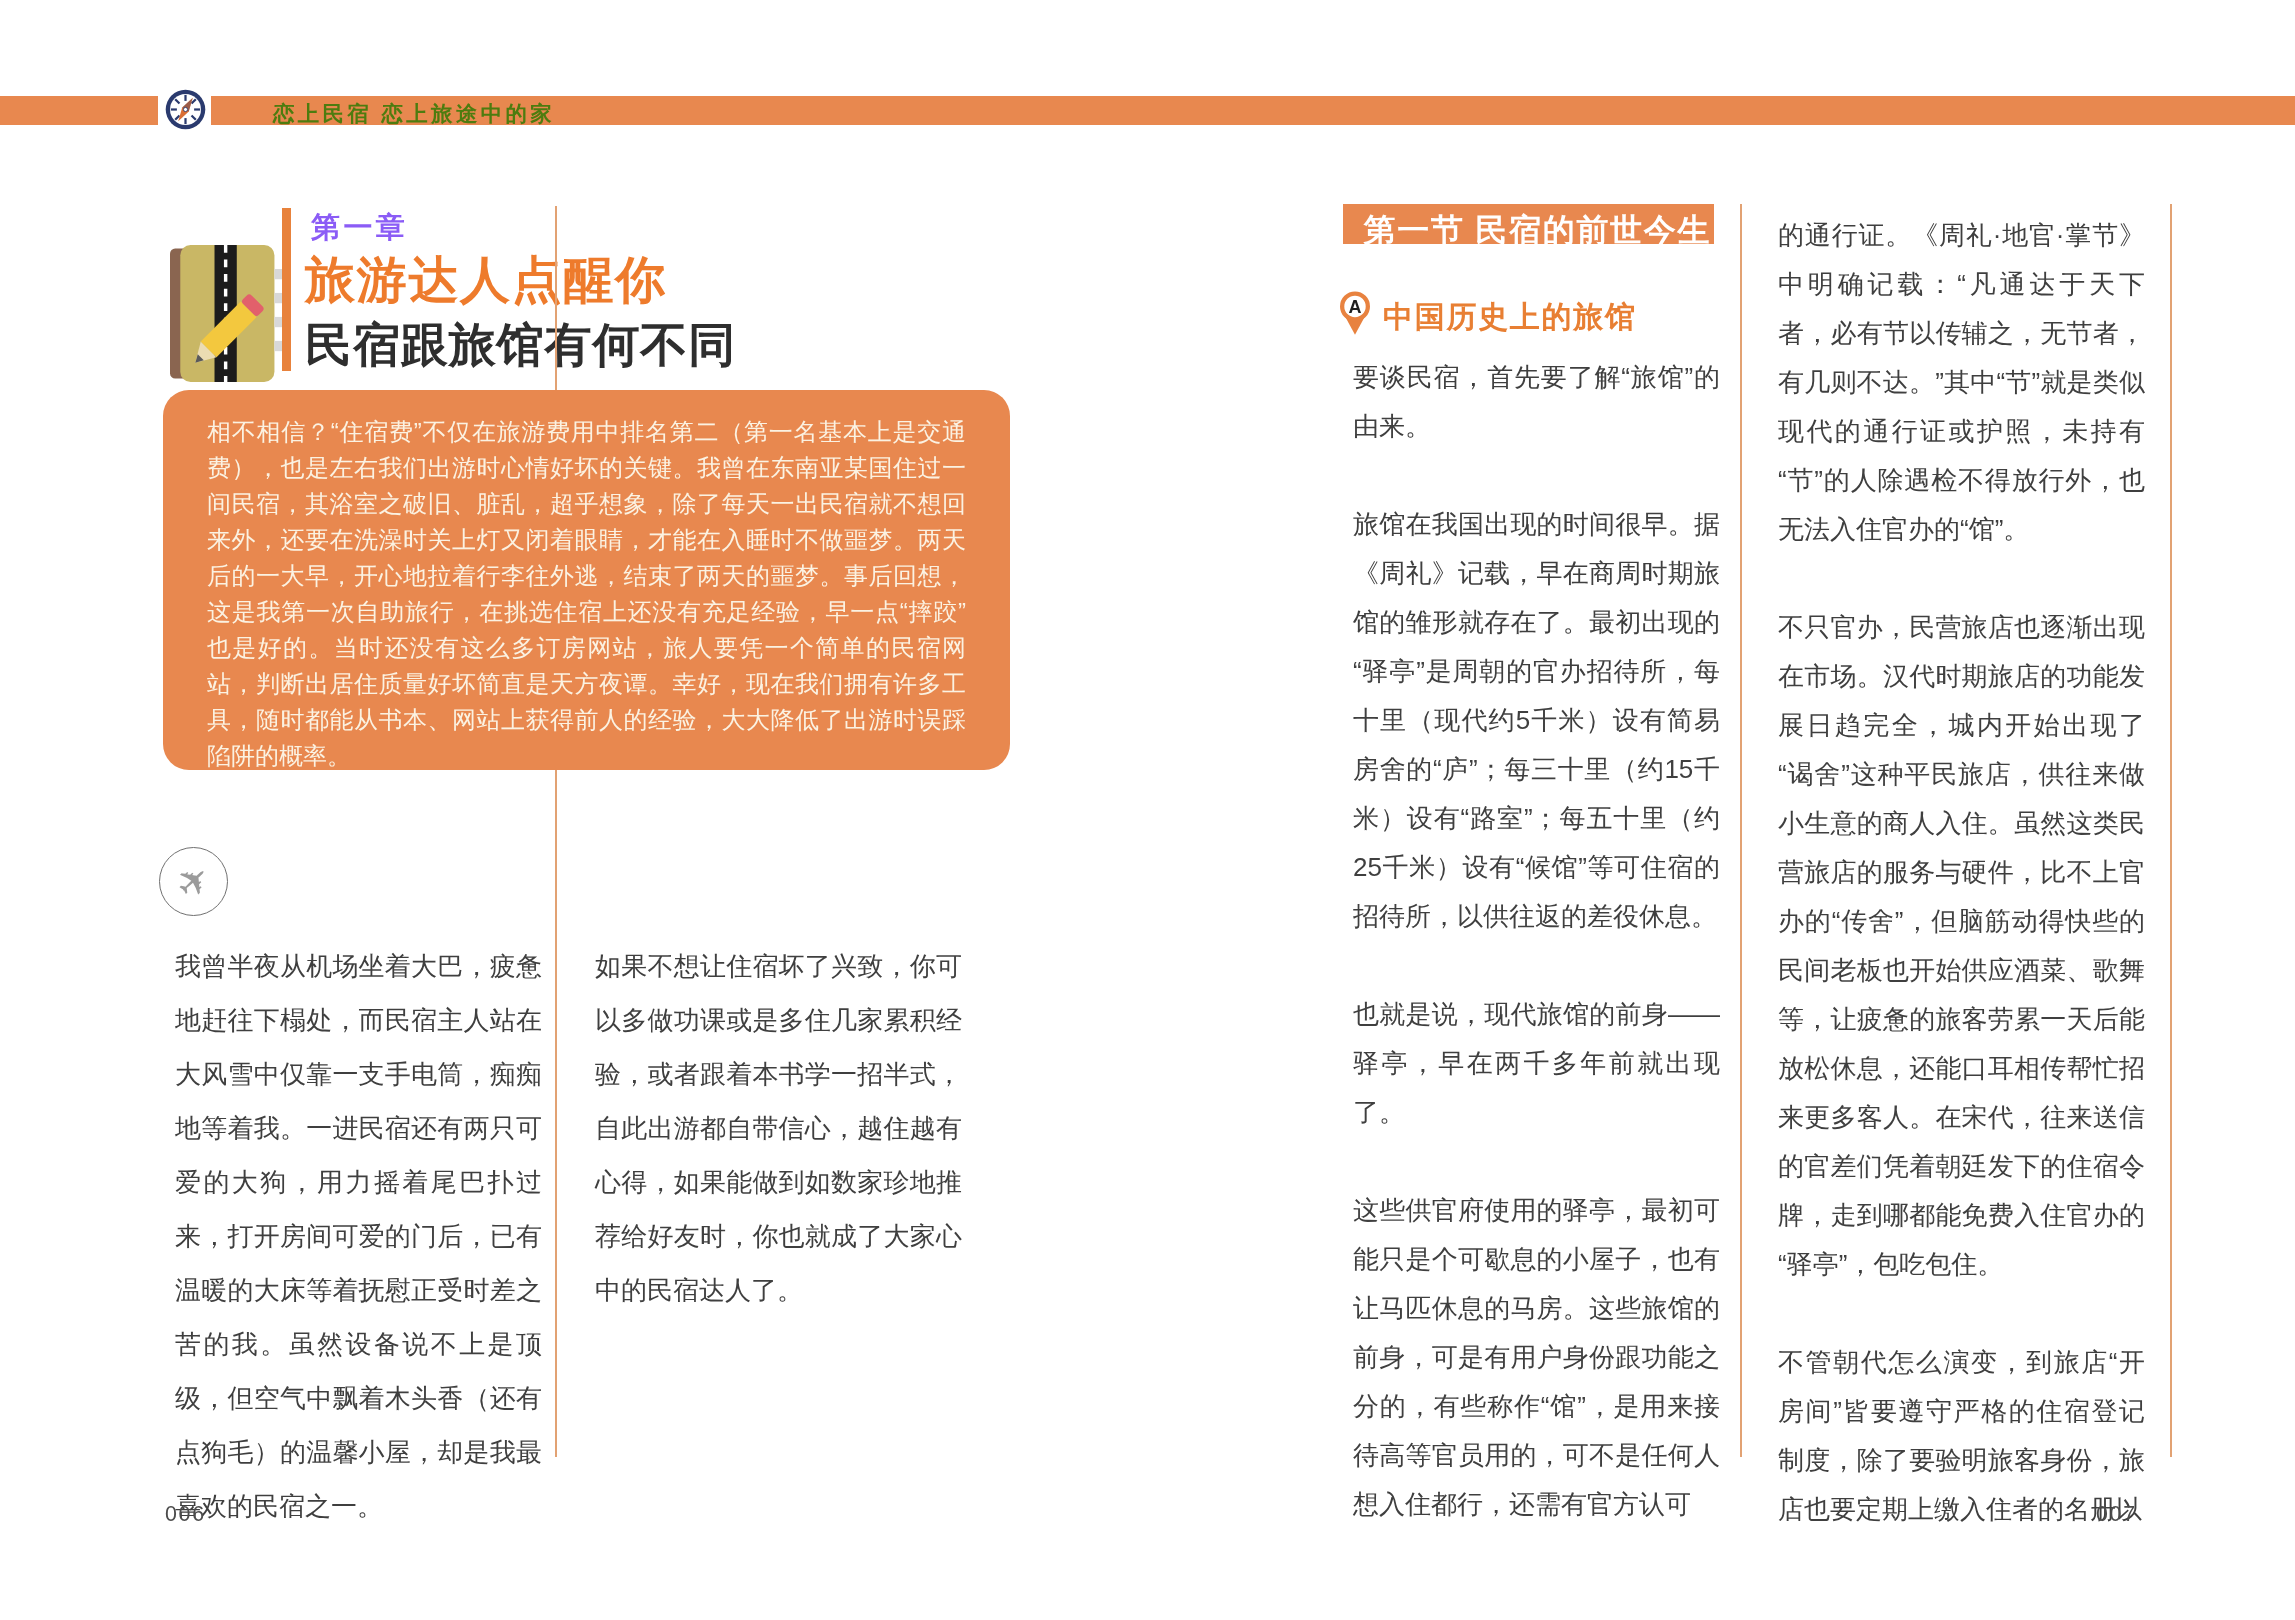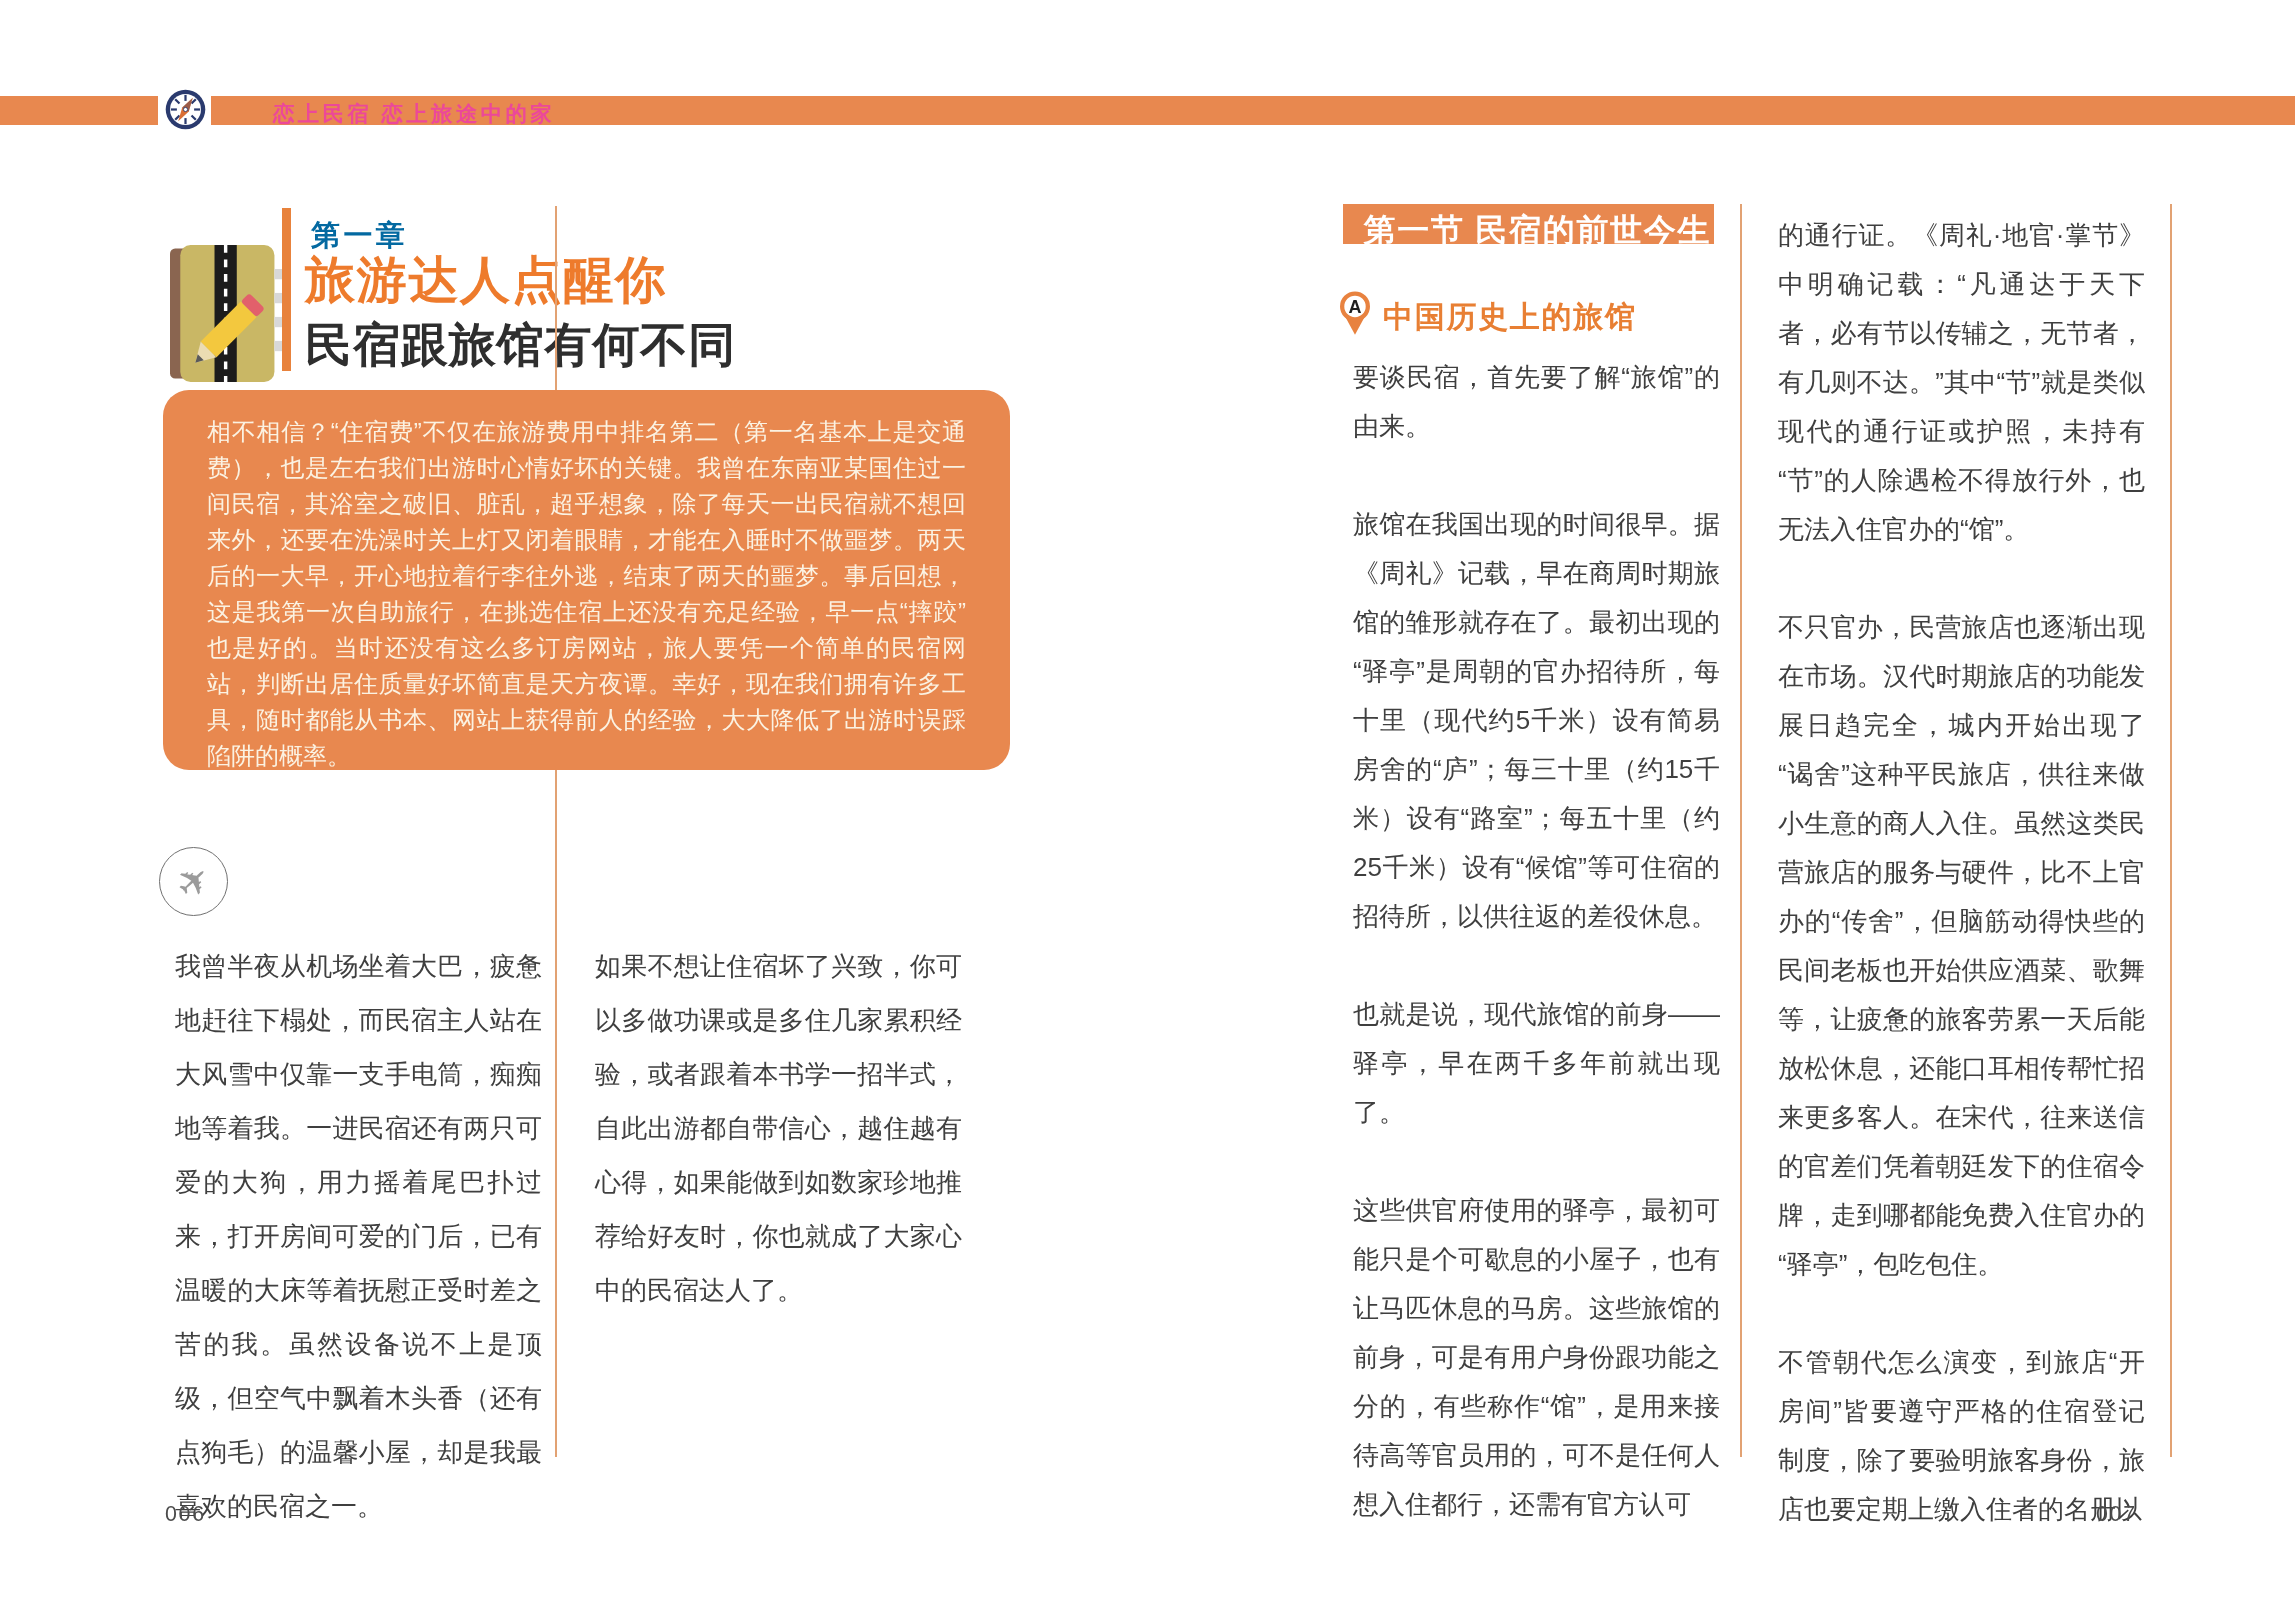--- a/index.html
+++ b/index.html
@@ -4,27 +4,27 @@
 <style>
   html,body{margin:0;padding:0;background:#ffffff;}
   .canvas{position:relative;width:2295px;height:1620px;background:#ffffff;
           font-family:"Liberation Sans",sans-serif;overflow:hidden;}
 
   
   .header-bar{position:absolute;left:0;top:96px;width:2295px;height:29px;background:#E8884F;}
   .header-gap{position:absolute;left:158px;top:91px;width:53px;height:39px;background:#ffffff;}
   .compass{position:absolute;left:164px;top:88px;width:43px;height:43px;}
   .brand{position:absolute;left:273px;top:99px;font-size:21.4px;font-weight:700;
-         color:#ec4899;letter-spacing:3.4px;white-space:nowrap;}
+         color:#4d7c0f;letter-spacing:3.4px;white-space:nowrap;}
 
   
   .notebook{position:absolute;left:170px;top:245px;width:113px;height:137px;}
   .chapter-rule{position:absolute;left:282px;top:208px;width:9.4px;height:163px;background:#E8823C;}
   .chapter-label{position:absolute;left:311px;top:208px;font-size:29px;font-weight:700;
-                 color:#0369a1;letter-spacing:3.4px;margin-top:8px;}
+                 color:#8b5cf6;letter-spacing:3.4px;}
   .chapter-title{position:absolute;left:305px;top:247px;font-size:50px;font-weight:900;
                  color:#EE7B2C;letter-spacing:1.7px;white-space:nowrap;}
   .chapter-subtitle{position:absolute;left:305px;top:314px;font-size:47px;font-weight:900;
                  color:#2E2E2E;letter-spacing:0.9px;white-space:nowrap;}
 
   
   .vrule{position:absolute;width:1.7px;background:#E2A273;z-index:0;}
   .vrule-left{left:555px;top:206px;height:1251px;}
   .vrule-r1{left:1740px;top:204px;height:1253px;}
   .vrule-r2{left:2170px;top:204px;height:1253px;}

